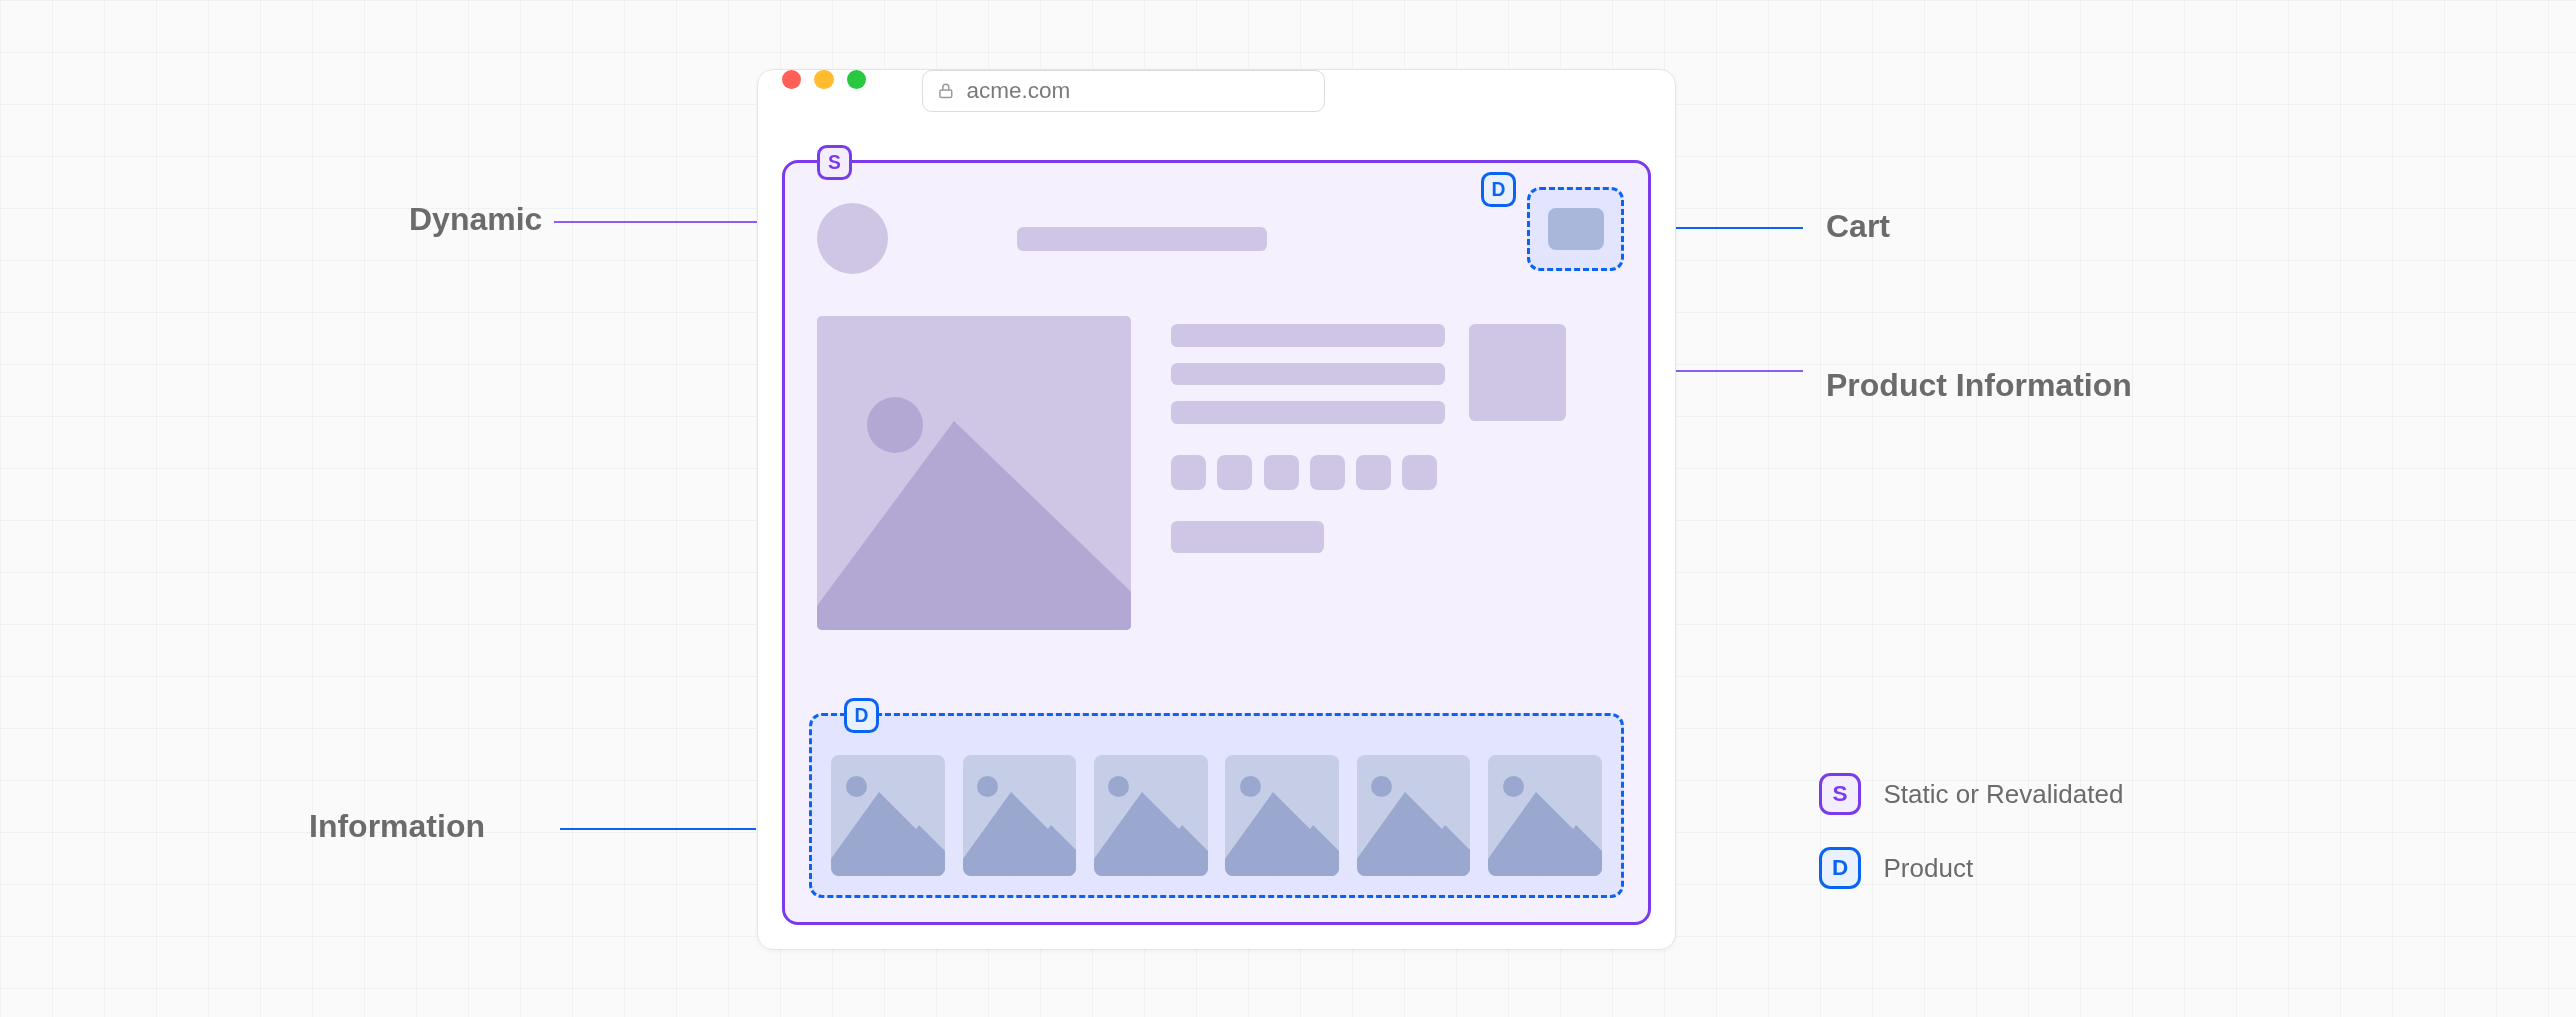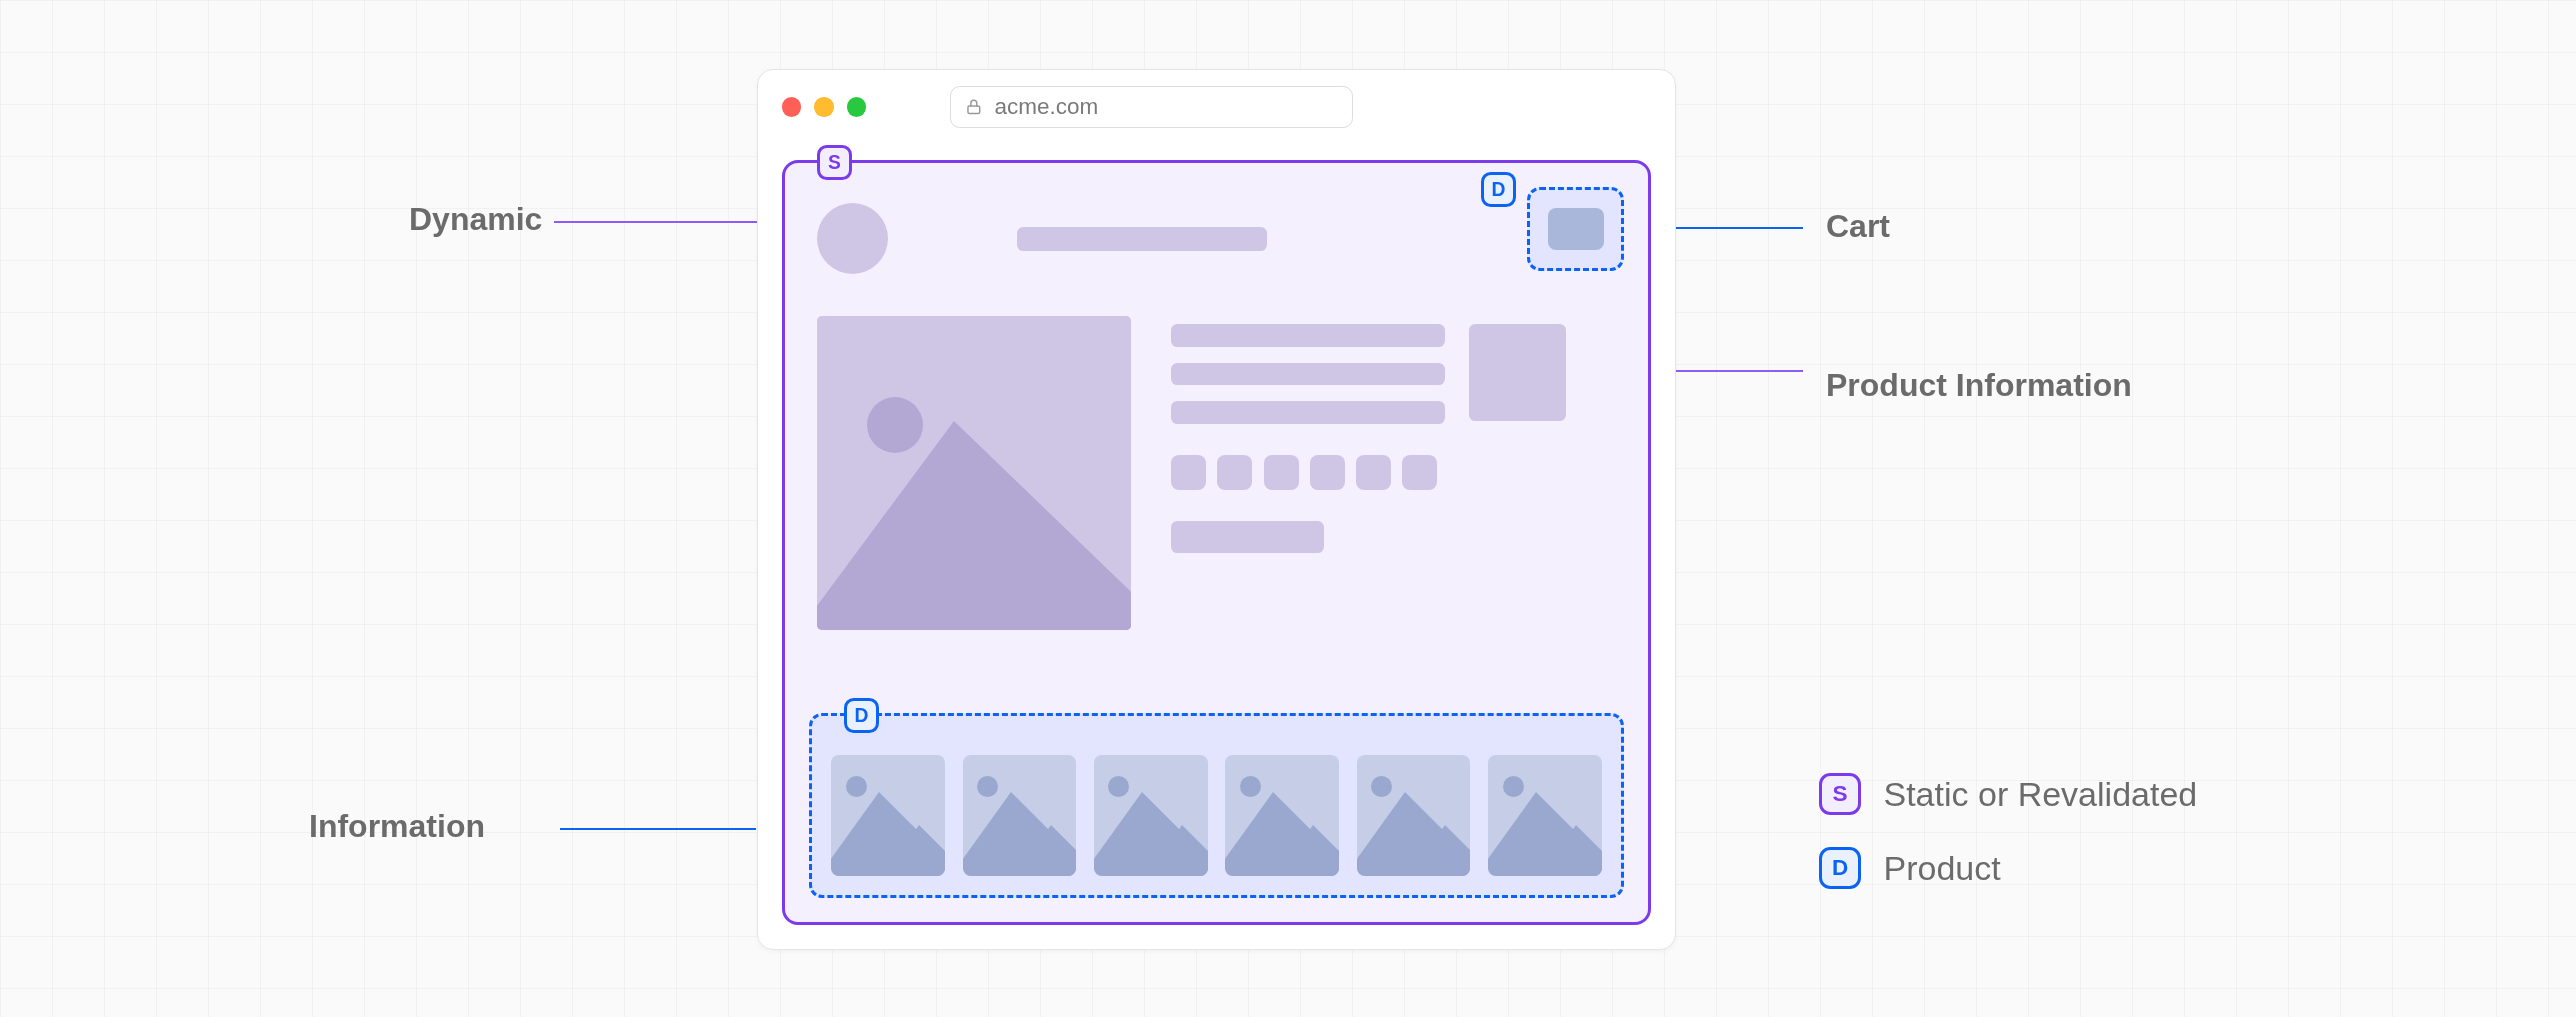--- a/index.html
+++ b/index.html
@@ -28,23 +28,23 @@
     position: absolute;
     left: 757px; top: 69px;
     width: 919px; height: 881px;
     background: #ffffff;
     border: 1.6px solid #e5e5e5;
     border-radius: 16px;
     box-shadow: 0 1.6px 4.8px rgba(0,0,0,0.04);
   }
   .titlebar {
     height: 74px;
-    display: flex; align-items: center;
+    display: flex; 
     padding: 0 24px;
-    gap: 36px;
+    gap: 8px;
   }
   .traffic { display: flex; gap: 13px; }
   .dot { width: 19.3px; height: 19.3px; border-radius: 50%; }
   .dot.red { background: #ff5f57; }
   .dot.yellow { background: #febc2e; }
   .dot.green { background: #28c840; }
   .urlbar {
     flex: 0 0 auto;
     width: 403px; height: 42px;
     border: 1.6px solid #dcdcdc;
@@ -233,21 +233,21 @@
     display: flex; flex-direction: column; gap: 32px;
   }
   .legend-row { display: flex; align-items: center; gap: 22.5px; }
   .legend-tag {
     width: 42px; height: 42px; border-radius: 11.3px;
     display: flex; align-items: center; justify-content: center;
     font-weight: 700; font-size: 22.5px;
   }
   .legend-tag.s { border: 3.2px solid #7c3aed; color: #7c3aed; background: #f3eefe; }
   .legend-tag.d { border: 3.2px solid #0b63f3; color: #0b63f3; background: #eaf1fe; }
-  .legend-text { font-size: 34px; color: #6b6b6b; }
+  .legend-text { font-size: 26px; color: #6b6b6b; }
 </style>
 </head>
 <body>
 
 <div class="grid-bg"></div>
 
 <div class="stage">
 
   <div class="label" style="left:409px; top:201px;">Dynamic</div>
   <div class="connector purple" style="left:554px; top:221px; width:203px;"></div>

